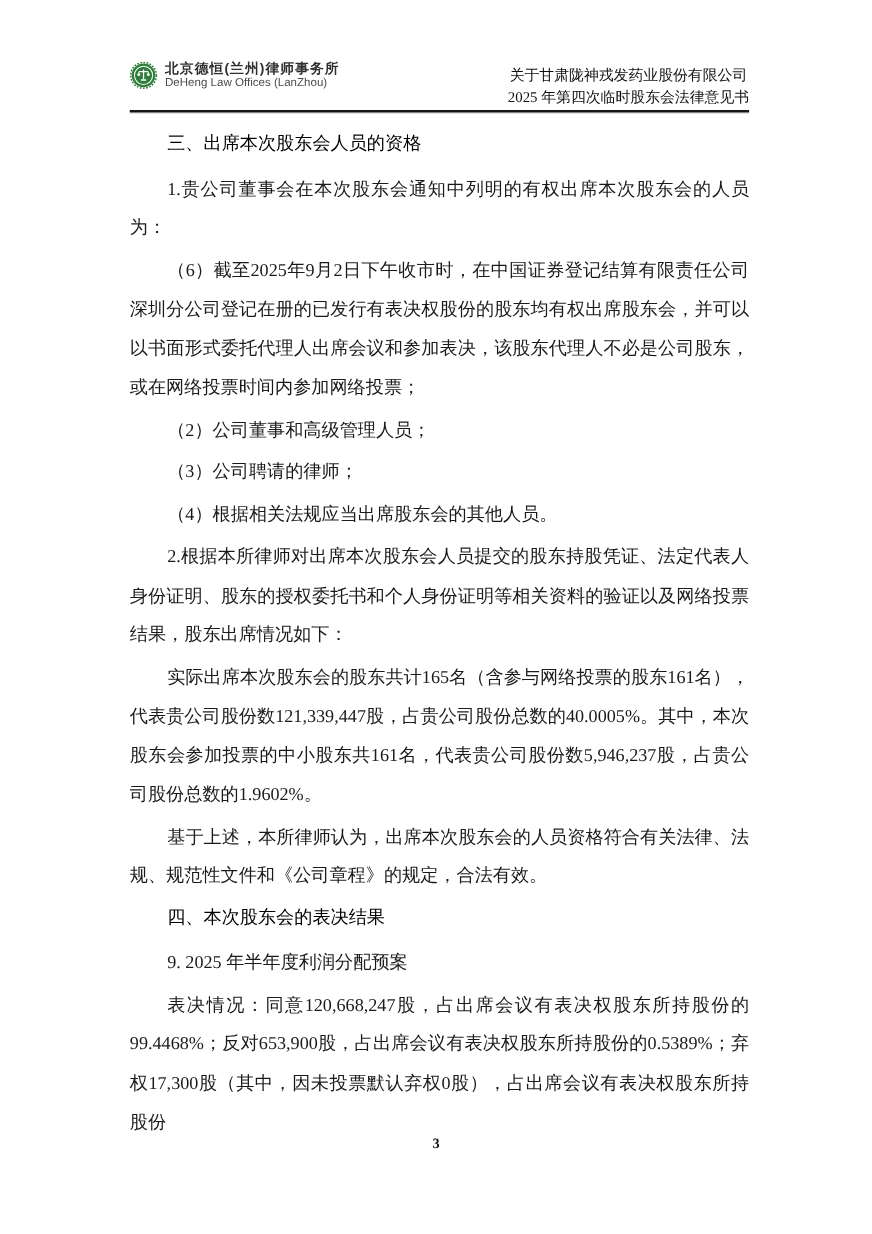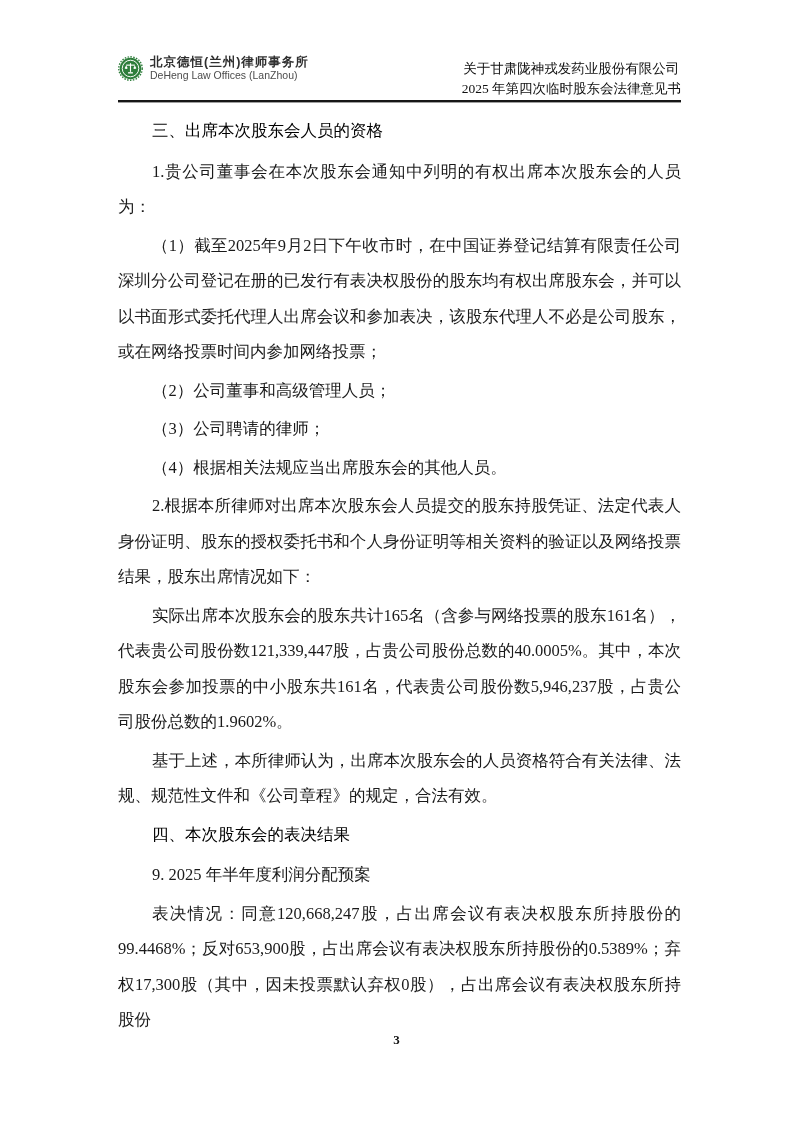--- a/index.html
+++ b/index.html
@@ -82,21 +82,21 @@
       <div>关于甘肃陇神戎发药业股份有限公司</div>
       <div>2025 年第四次临时股东会法律意见书</div>
     </div>
   </div>
 
   <div class="rule"></div>
 
   <div class="content">
     <h3>三、出席本次股东会人员的资格</h3>
     <p>1.贵公司董事会在本次股东会通知中列明的有权出席本次股东会的人员为：</p>
-    <p>（1）截至2025年9月2日下午收市时，在中国证券登记结算有限责任公司深圳分公司登记在册的已发行有表决权股份的股东均有权出席股东会，并可以以书面形式委托代理人出席会议和参加表决，该股东代理人不必是公司股东，或在网络投票时间内参加网络投票；</p>
+    <p>（6）截至2025年9月2日下午收市时，在中国证券登记结算有限责任公司深圳分公司登记在册的已发行有表决权股份的股东均有权出席股东会，并可以以书面形式委托代理人出席会议和参加表决，该股东代理人不必是公司股东，或在网络投票时间内参加网络投票；</p>
     <p>（2）公司董事和高级管理人员；</p>
     <p>（3）公司聘请的律师；</p>
     <p>（4）根据相关法规应当出席股东会的其他人员。</p>
     <p>2.根据本所律师对出席本次股东会人员提交的股东持股凭证、法定代表人身份证明、股东的授权委托书和个人身份证明等相关资料的验证以及网络投票结果，股东出席情况如下：</p>
     <p>实际出席本次股东会的股东共计165名（含参与网络投票的股东161名），代表贵公司股份数121,339,447股，占贵公司股份总数的40.0005%。其中，本次股东会参加投票的中小股东共161名，代表贵公司股份数5,946,237股，占贵公司股份总数的1.9602%。</p>
     <p>基于上述，本所律师认为，出席本次股东会的人员资格符合有关法律、法规、规范性文件和《公司章程》的规定，合法有效。</p>
     <h3>四、本次股东会的表决结果</h3>
     <p>9. 2025 年半年度利润分配预案</p>
     <p>表决情况：同意120,668,247股，占出席会议有表决权股东所持股份的99.4468%；反对653,900股，占出席会议有表决权股东所持股份的0.5389%；弃权17,300股（其中，因未投票默认弃权0股），占出席会议有表决权股东所持股份</p>
   </div>

